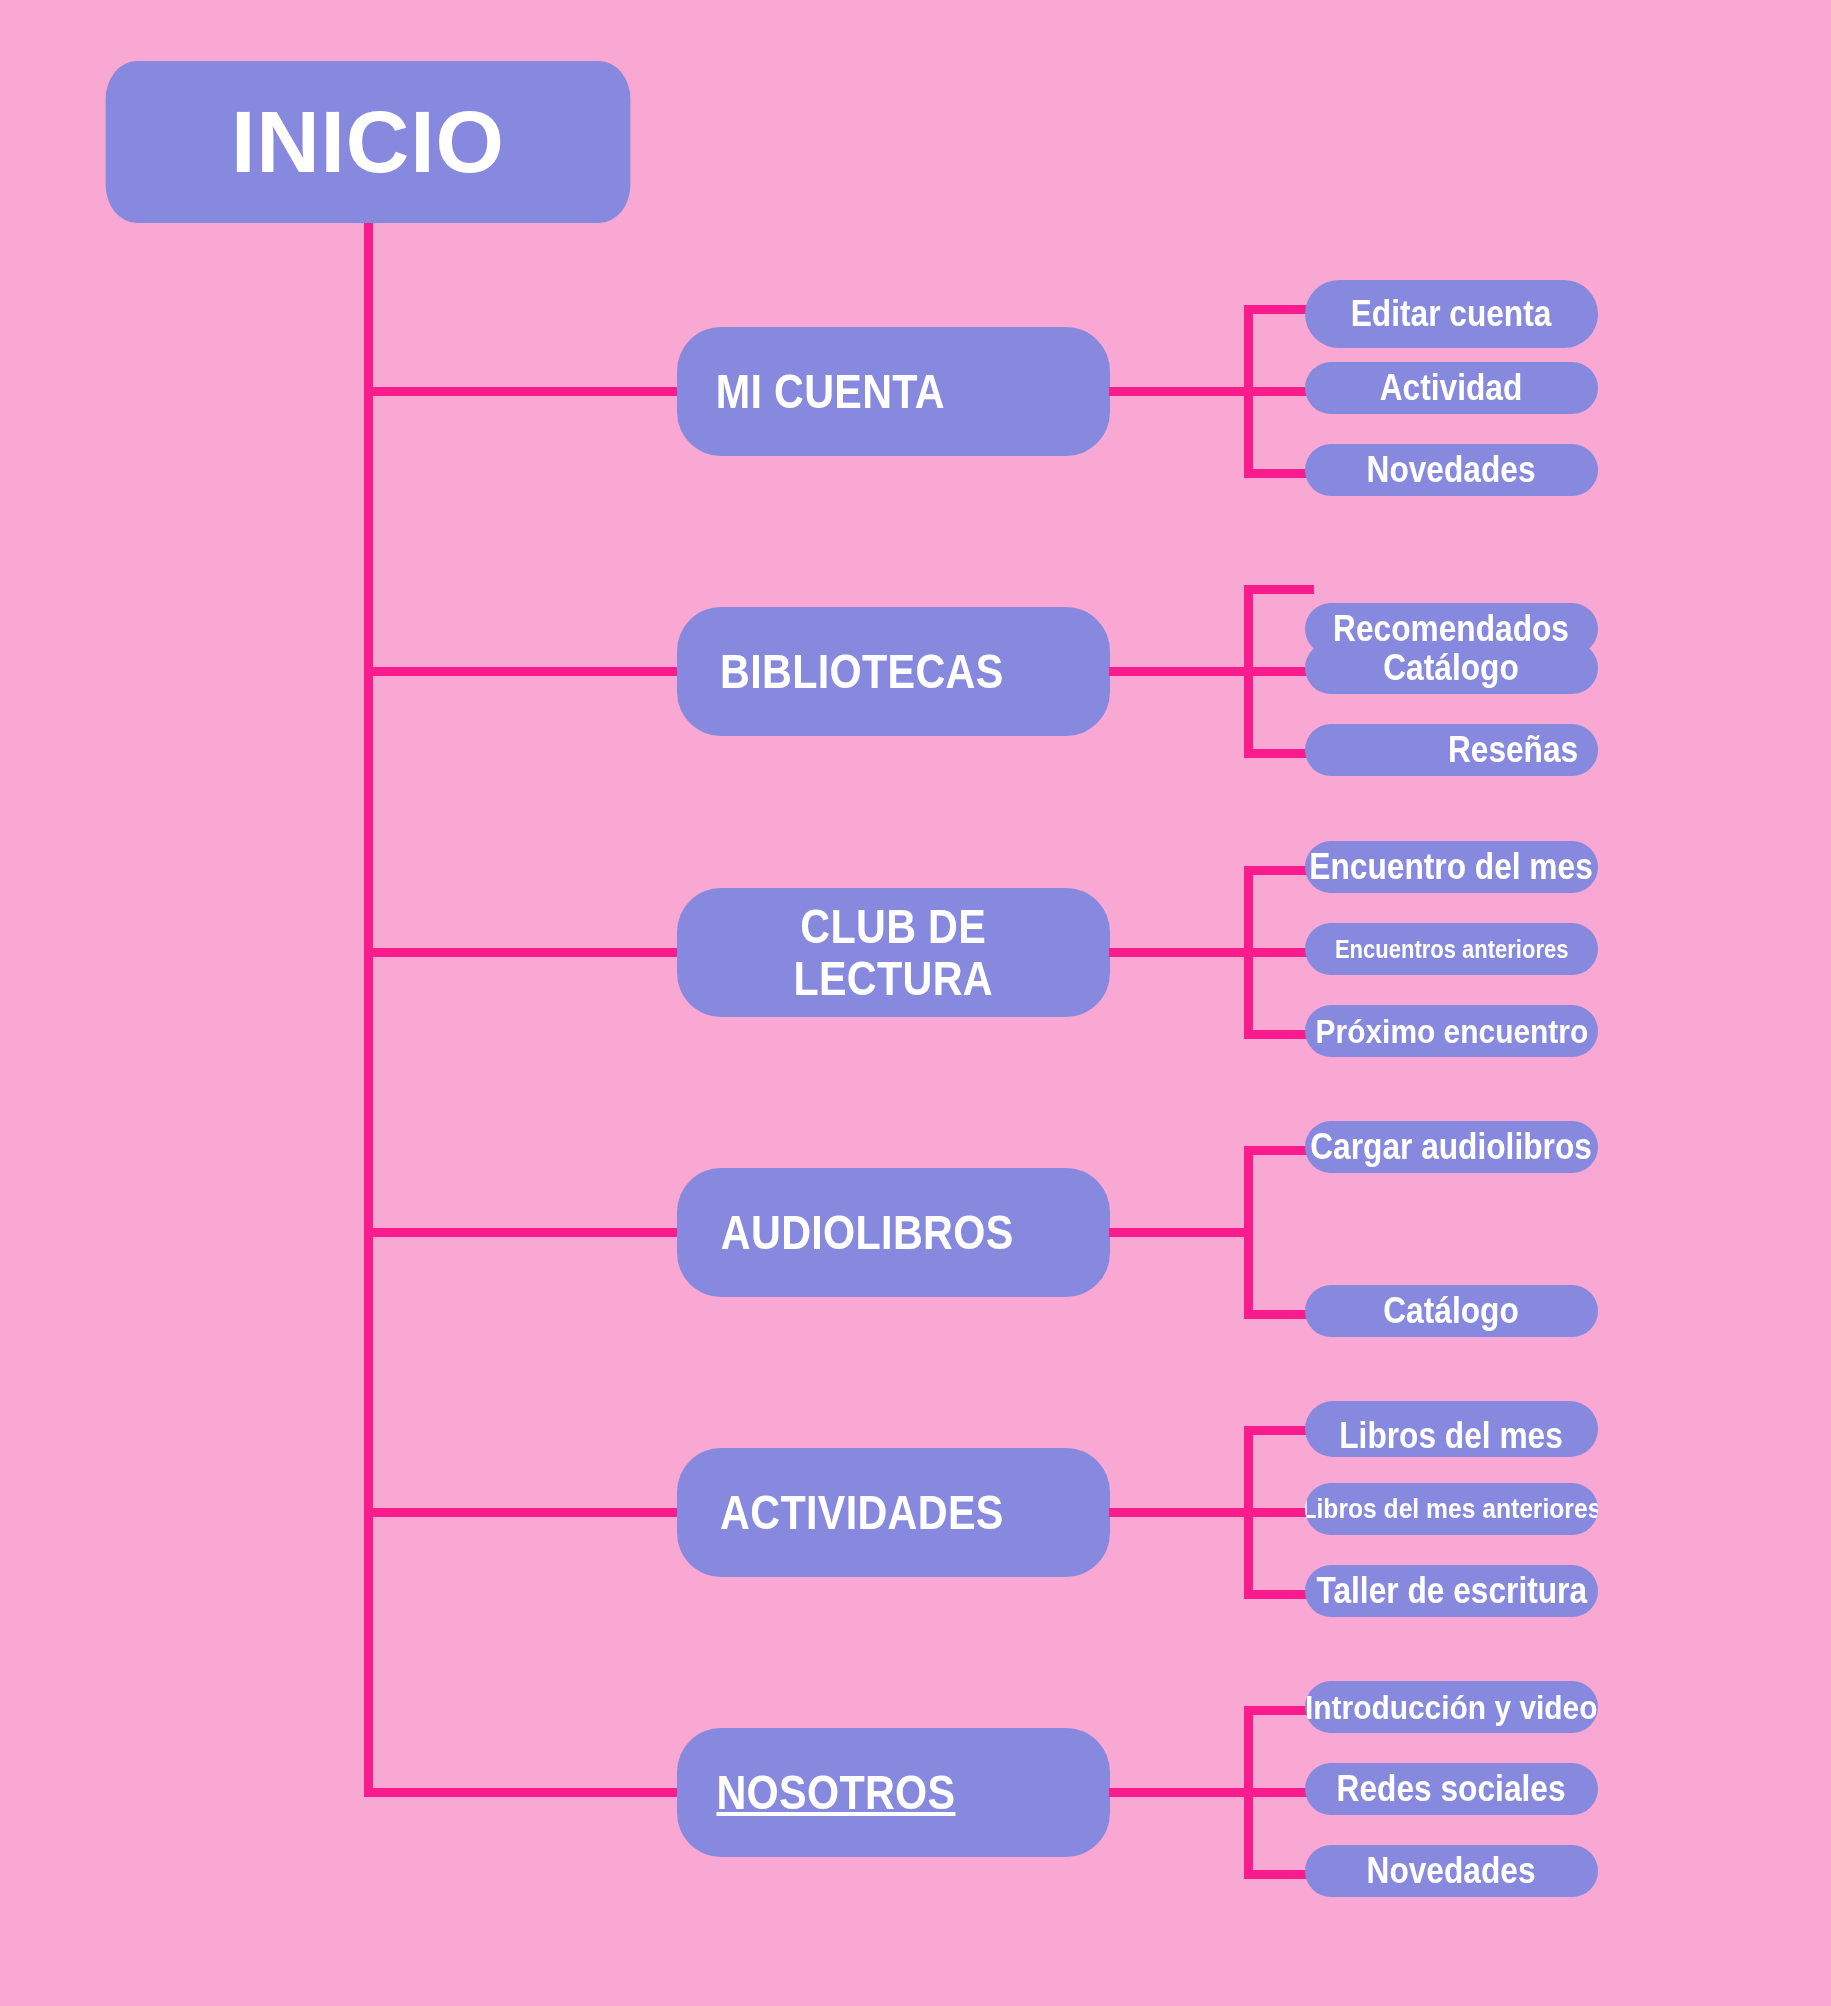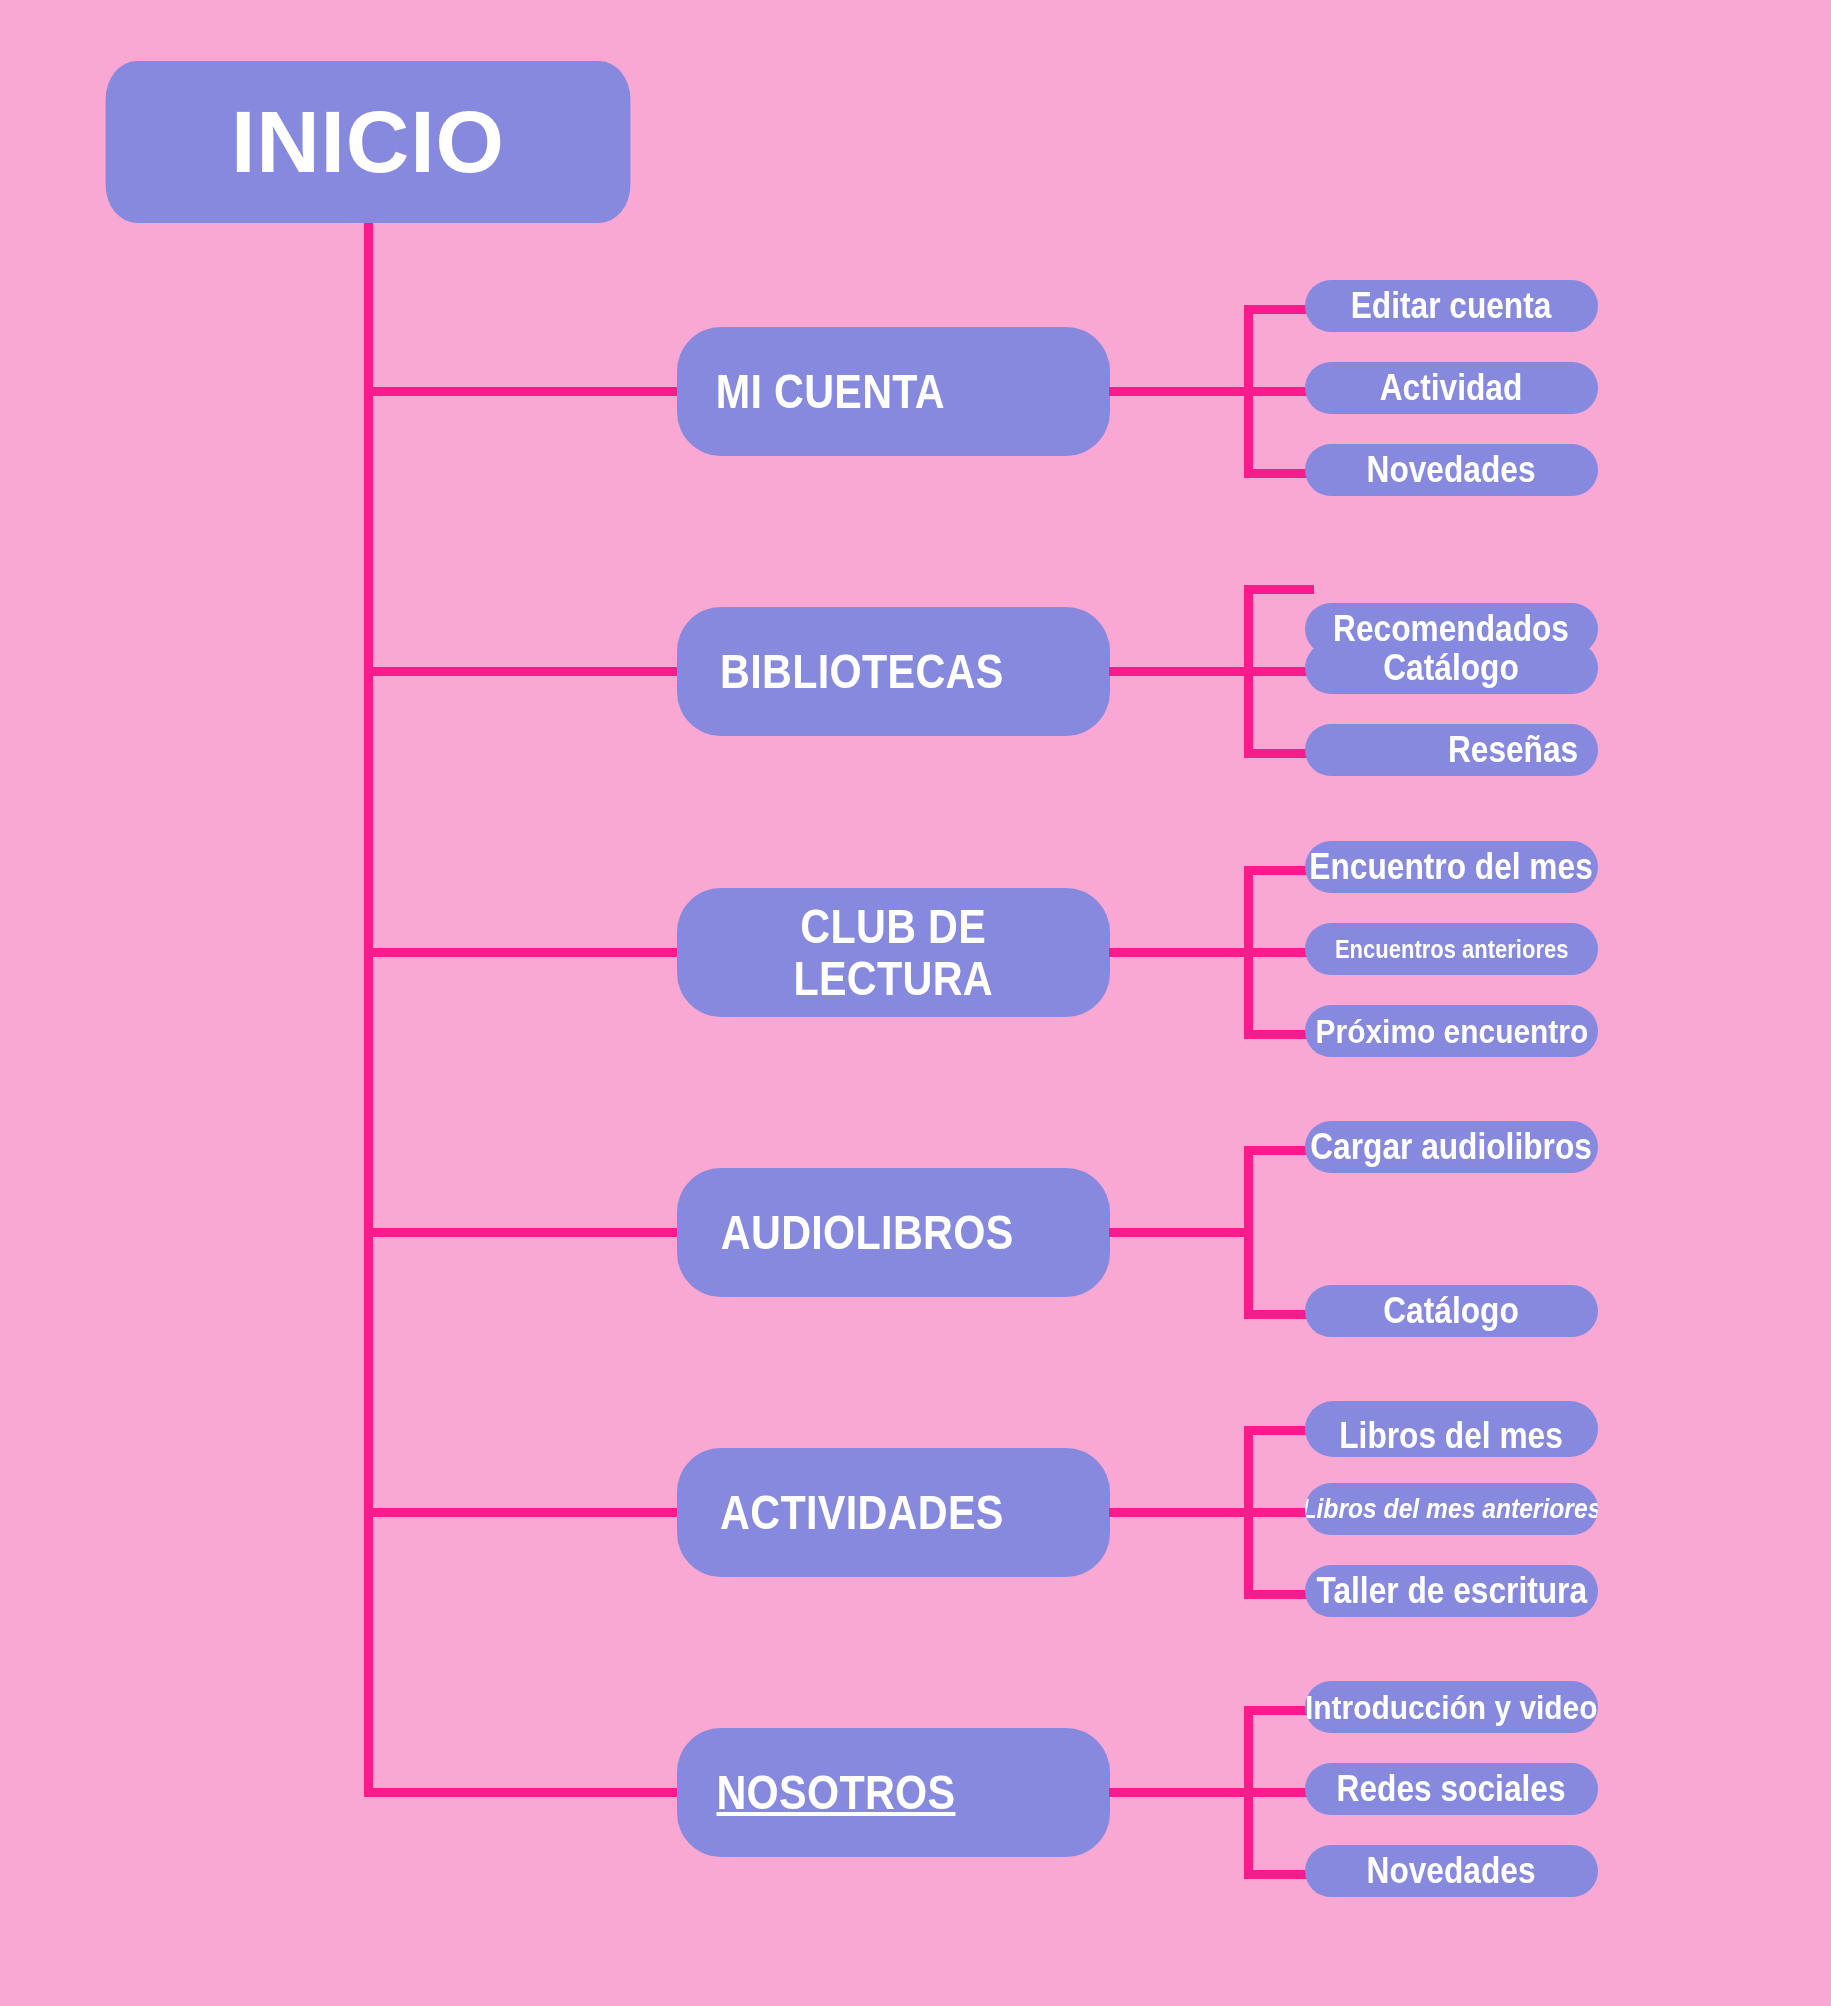--- a/index.html
+++ b/index.html
@@ -102,21 +102,21 @@
   <div class="line-h" style="left:364px; top:387px; width:317px;"></div>
 
   <div class="node-l2" style="left:677px; top:327px; width:433px; height:129px; font-size:48px;">
     <span>MI CUENTA</span>
   </div>
 
   <div class="line-h" style="left:1109px; top:387px; width:141px;"></div>
   <div class="line-v" style="left:1244px; top:305px; height:169px;"></div>
 
   <div class="line-h" style="left:1244px; top:305px; width:70px;"></div>
-  <div class="node-l3" style="left:1305px; top:280px; width:293px; height:52px; font-size:36px;">
+  <div class="node-l3" style="left:1305px; top:280px; width:293px; height:68px; font-size:36px;">
     <span>Editar cuenta</span>
   </div>
 
   <div class="line-h" style="left:1244px; top:387px; width:70px;"></div>
   <div class="node-l3" style="left:1305px; top:362px; width:293px; height:52px; font-size:36px;">
     <span>Actividad</span>
   </div>
 
   <div class="line-h" style="left:1244px; top:469px; width:70px;"></div>
   <div class="node-l3" style="left:1305px; top:444px; width:293px; height:52px; font-size:36px;">
@@ -198,21 +198,21 @@
 
   <div class="line-h" style="left:1109px; top:1508px; width:141px;"></div>
   <div class="line-v" style="left:1244px; top:1426px; height:169px;"></div>
 
   <div class="line-h" style="left:1244px; top:1426px; width:70px;"></div>
   <div class="node-l3" style="left:1305px; top:1401px; width:293px; height:56px; font-size:36px;align-items:flex-end;">
     <span>Libros del mes</span>
   </div>
 
   <div class="line-h" style="left:1244px; top:1508px; width:70px;"></div>
-  <div class="node-l3" style="left:1305px; top:1483px; width:293px; height:52px; font-size:28px;font-style:italic;">
+  <div class="node-l3" style="left:1305px; top:1483px; width:293px; height:52px; font-size:28px;">
     <span>Libros del mes anteriores</span>
   </div>
 
   <div class="line-h" style="left:1244px; top:1590px; width:70px;"></div>
   <div class="node-l3" style="left:1305px; top:1565px; width:293px; height:52px; font-size:36px;">
     <span>Taller de escritura</span>
   </div>
 
   <div class="line-h" style="left:364px; top:1788px; width:317px;"></div>
 

